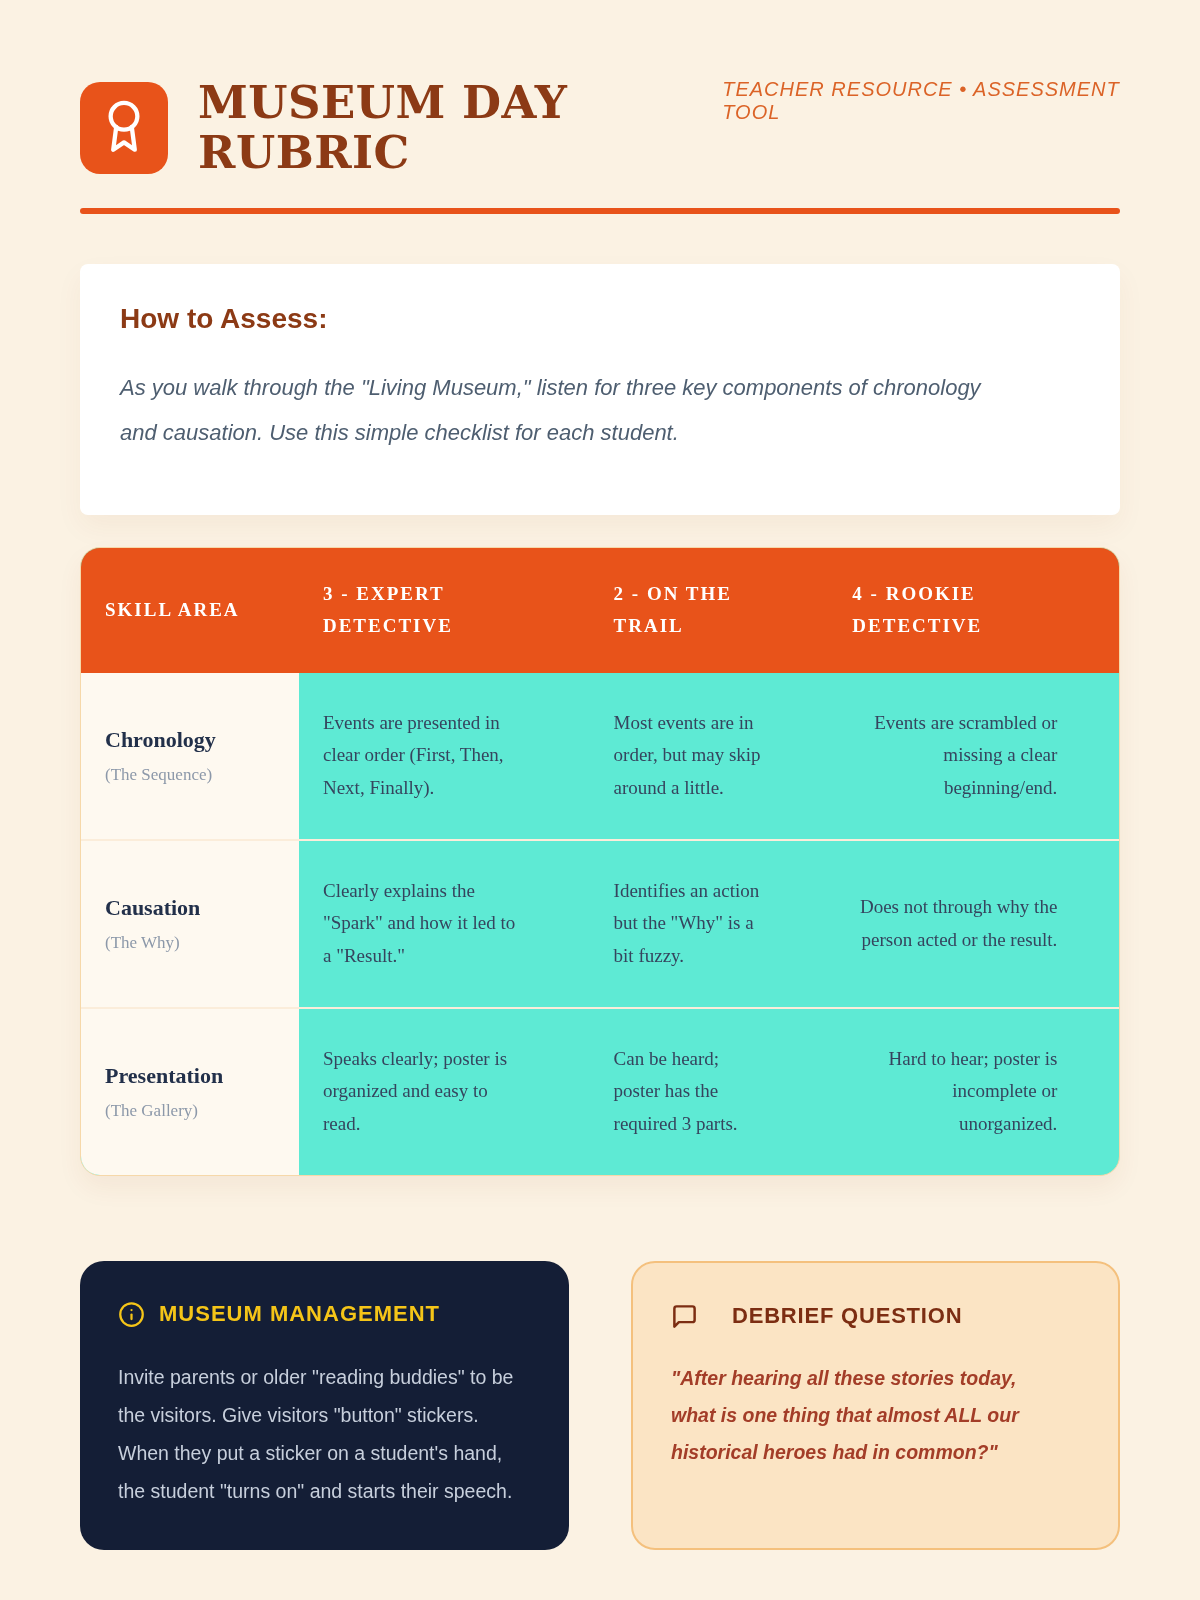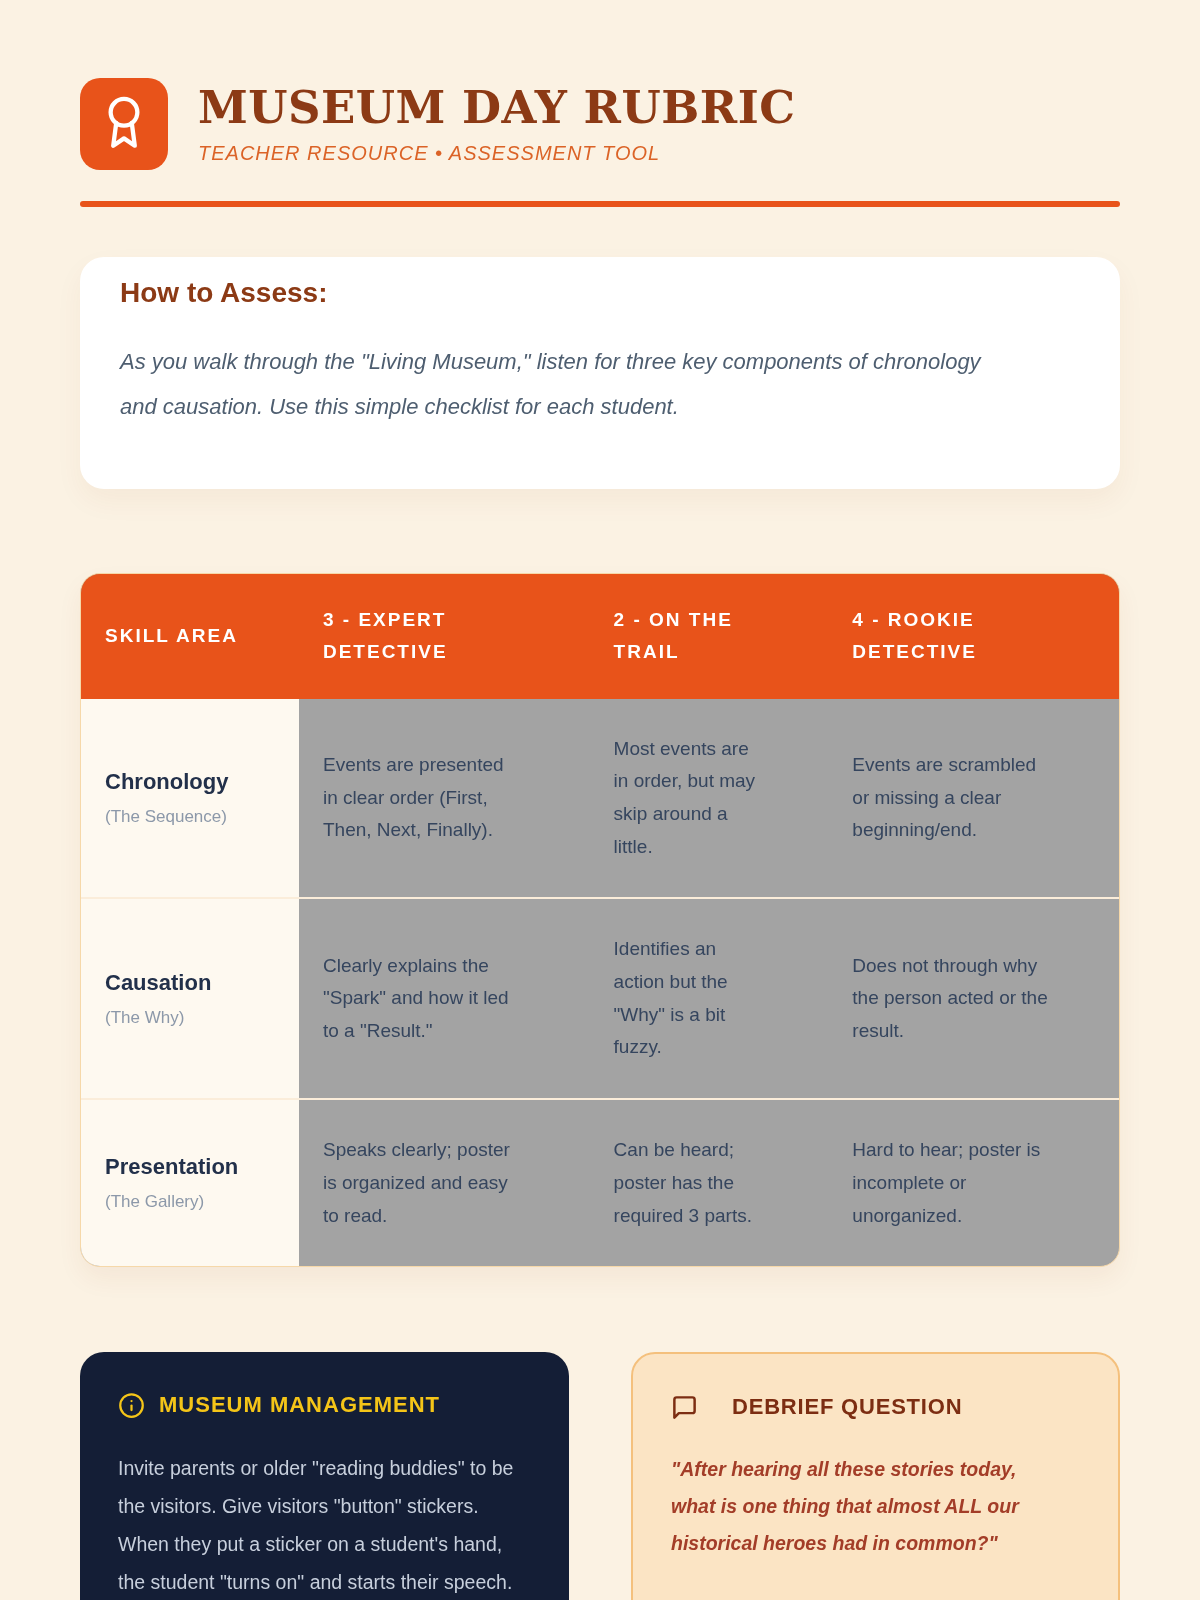--- a/index.html
+++ b/index.html
@@ -14,71 +14,72 @@
   .page { width: 1040px; margin: 0 auto; padding-top: 78px; }
 
   
   .masthead { display: flex; align-items: center; gap: 30px; }
   .badge {
     width: 88px; height: 92px; border-radius: 20px;
     background: #E8531A; display: flex; align-items: center; justify-content: center;
     flex-shrink: 0;
   }
   .badge svg { width: 52px; height: 56px; }
-  .masthead-text { display: flex; flex-direction: column; gap: 10px; }
+  .masthead-text { display: flex; flex-direction: row; gap: 10px; }
   .doc-title {
     font-family: "DejaVu Serif", "Liberation Serif", serif;
     font-size: 45px; font-weight: bold; color: #8C3A15;
     letter-spacing: 0.5px; line-height: 1.1;
   }
   .doc-subtitle {
     font-size: 20px; font-weight: normal; font-style: italic;
     color: #DB6327; letter-spacing: 1px;
   }
   .rule { height: 6px; background: #E8531A; border-radius: 3px; margin-top: 31px; }
 
   
   .assess-card {
-    background: #FFFFFF; border-radius: 24px; margin-top: 50px;
-    padding: 20px 40px 60px 40px;
+    background: #FFFFFF; border-radius: 8px; margin-top: 50px;
+    padding: 39px 40px 60px 40px;
     box-shadow: 0 12px 28px rgba(140, 58, 21, 0.05);
   }
   .assess-heading { font-size: 28px; font-weight: bold; color: #8C3A15; }
   .assess-body {
     margin-top: 30px; font-size: 22px; color: #4E5E70;
     line-height: 2.05; max-width: 885px; font-style: italic;
   }
 
   
   .rubric-wrap {
-    margin-top: 84px; border-radius: 20px; overflow: hidden;
+    margin-top: 32px; border-radius: 20px; overflow: hidden;
     border: 1px solid #F6D8A9;
     box-shadow: 0 12px 26px rgba(140, 58, 21, 0.06);
-    background: #a3a3a3;
+    background: #5eead4;
+    font-family: Liberation Serif, serif;
   }
   table.rubric { width: 100%; border-collapse: collapse; }
   .rubric thead th {
     background: #E8531A; color: #FFFFFF; text-align: left;
     font-size: 19px; font-weight: bold; letter-spacing: 2px;
     padding: 30px 24px; vertical-align: middle; line-height: 1.7;
   }
   .rubric thead th .th-label { display: inline-block; max-width: 180px; }
   .rubric tbody td { vertical-align: middle; padding: 34px 24px; }
   .rubric tbody tr + tr td { border-top: 2px solid #FBEDDA; }
   .col-skill { width: 21%; }
   .col-expert { width: 28%; }
   .col-trail { width: 23%; }
   .col-rookie { width: 28%; }
   td.skill-cell { background: #FEF9F0; }
   .skill-name { font-size: 22px; font-weight: bold; color: #22304A; }
   .skill-sub { margin-top: 12px; font-size: 17px; color: #8C98A9; }
   .cell-text { font-size: 19px; color: #35455E; line-height: 1.72; }
   .cell-expert .cell-text { max-width: 196px; }
   .cell-trail .cell-text  { max-width: 150px; }
-  .cell-rookie .cell-text { max-width: 205px; }
+  .cell-rookie .cell-text { max-width: 205px; text-align: right; }
 
   
   .bottom-grid {
     margin-top: 85px; display: grid;
     grid-template-columns: 1fr 1fr; gap: 62px; align-items: stretch;
   }
   .mgmt-card {
     background: #141E36; border-radius: 24px; padding: 40px 38px;
     color: #C7CFDC;
   }

